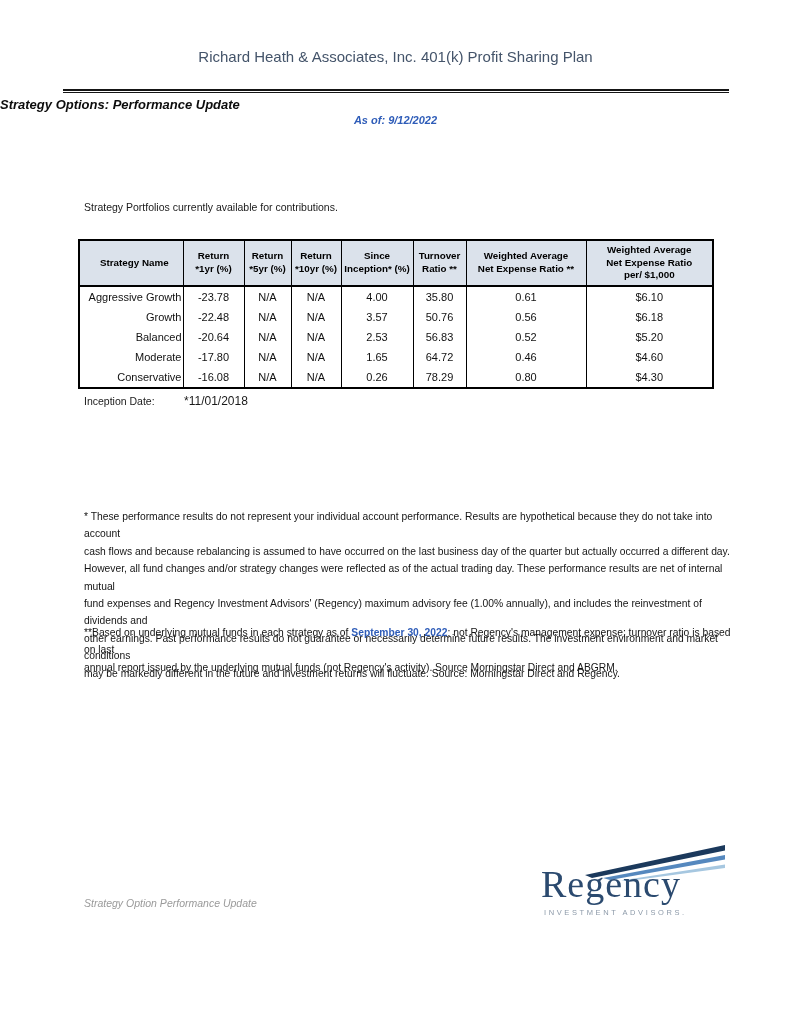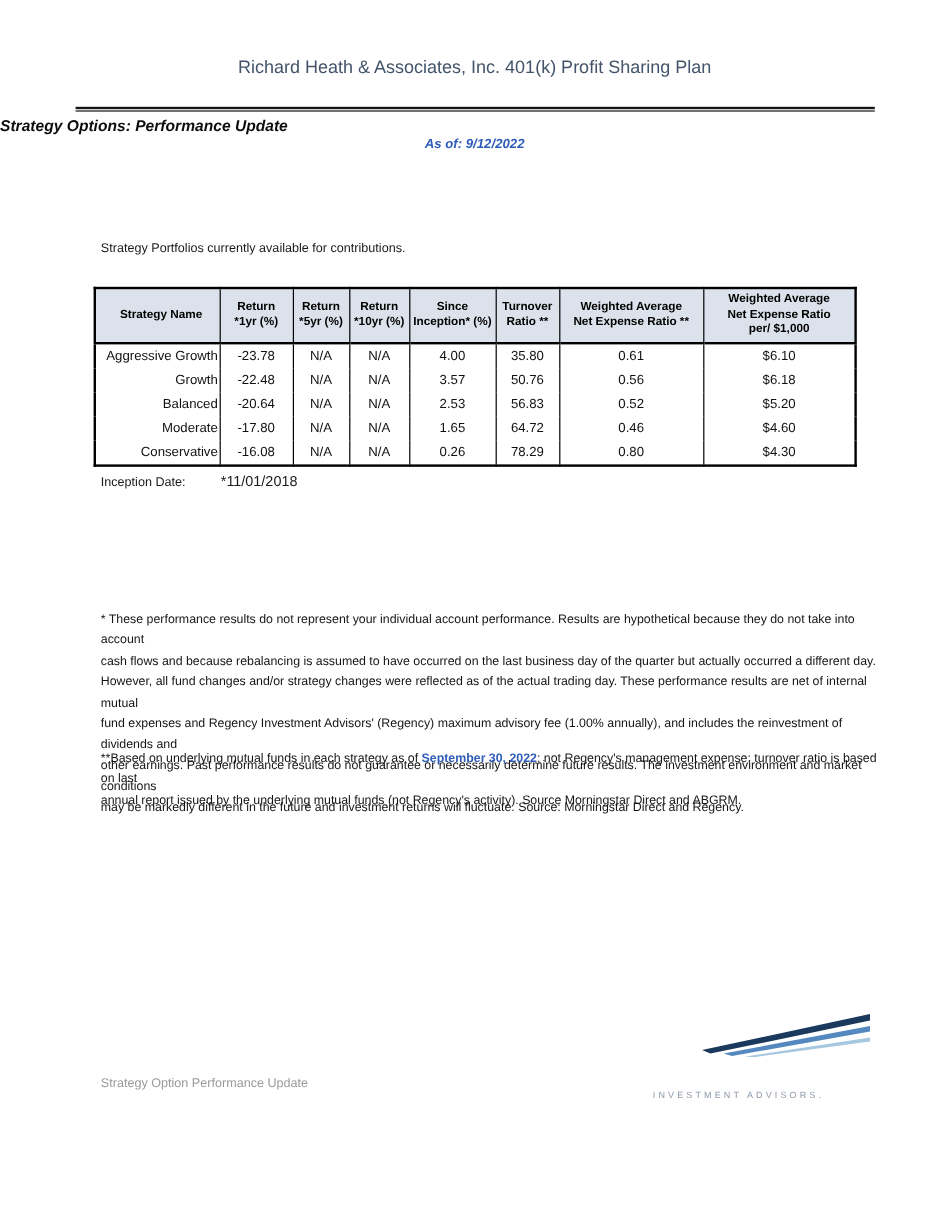--- a/index.html
+++ b/index.html
@@ -38,21 +38,21 @@
   .fn2{top:624px;}
   .fn2 .hl{color:#2e5cb8;font-weight:bold;}
 
   .logo{position:absolute;top:843px;left:533px;width:200px;height:78px;}
   .logo svg{position:absolute;top:2px;left:52px;}
   .logo-name{position:absolute;top:21px;left:8px;font-family:"Liberation Serif",serif;
              font-size:38px;line-height:40px;color:#2b4a6f;letter-spacing:1px;}
   .logo-tagline{position:absolute;top:65px;left:11px;font-size:7.5px;letter-spacing:2.6px;
                 color:#8d9aa9;font-family:"Liberation Sans",sans-serif;}
 
-  .page-footer{position:absolute;top:897px;left:84px;font-size:10.5px;
+  .page-footer{position:absolute;top:897px;left:84px;font-size:10.5px;font-style:italic;
                color:#9a9a9a;}
 </style>
 </head>
 <body>
 
 <div class="page">
 
   <div class="doc-title">Richard Heath &amp; Associates, Inc. 401(k) Profit Sharing Plan</div>
   <div class="title-rule"></div>
   <div class="doc-subtitle">Strategy Options: Performance Update</div>
@@ -158,18 +158,19 @@
 
   <div class="fn fn2"><span>**Based on underlying mutual funds in each strategy as of </span><span class="hl">September 30, 2022</span><span>; not Regency's management expense; turnover ratio is based on last
 annual report  issued by the underlying mutual funds (not Regency's activity). Source Morningstar Direct and ABGRM.</span></div>
 
   <div class="logo">
     <svg width="140" height="36" viewBox="0 0 140 36">
       <polygon points="0,30 140,0 140,5.5 7,33" fill="#1b395c"></polygon>
       <polygon points="18,33 140,10 140,14.5 25,35" fill="#5588be"></polygon>
       <polygon points="36,35.5 140,19.5 140,23 43,36" fill="#a6c7e0"></polygon>
     </svg>
+    <div class="logo-name">Regency</div>
     <div class="logo-tagline">INVESTMENT ADVISORS.</div>
   </div>
 
   <div class="page-footer">Strategy Option Performance Update</div>
 
 </div>
 
 </body></html>

